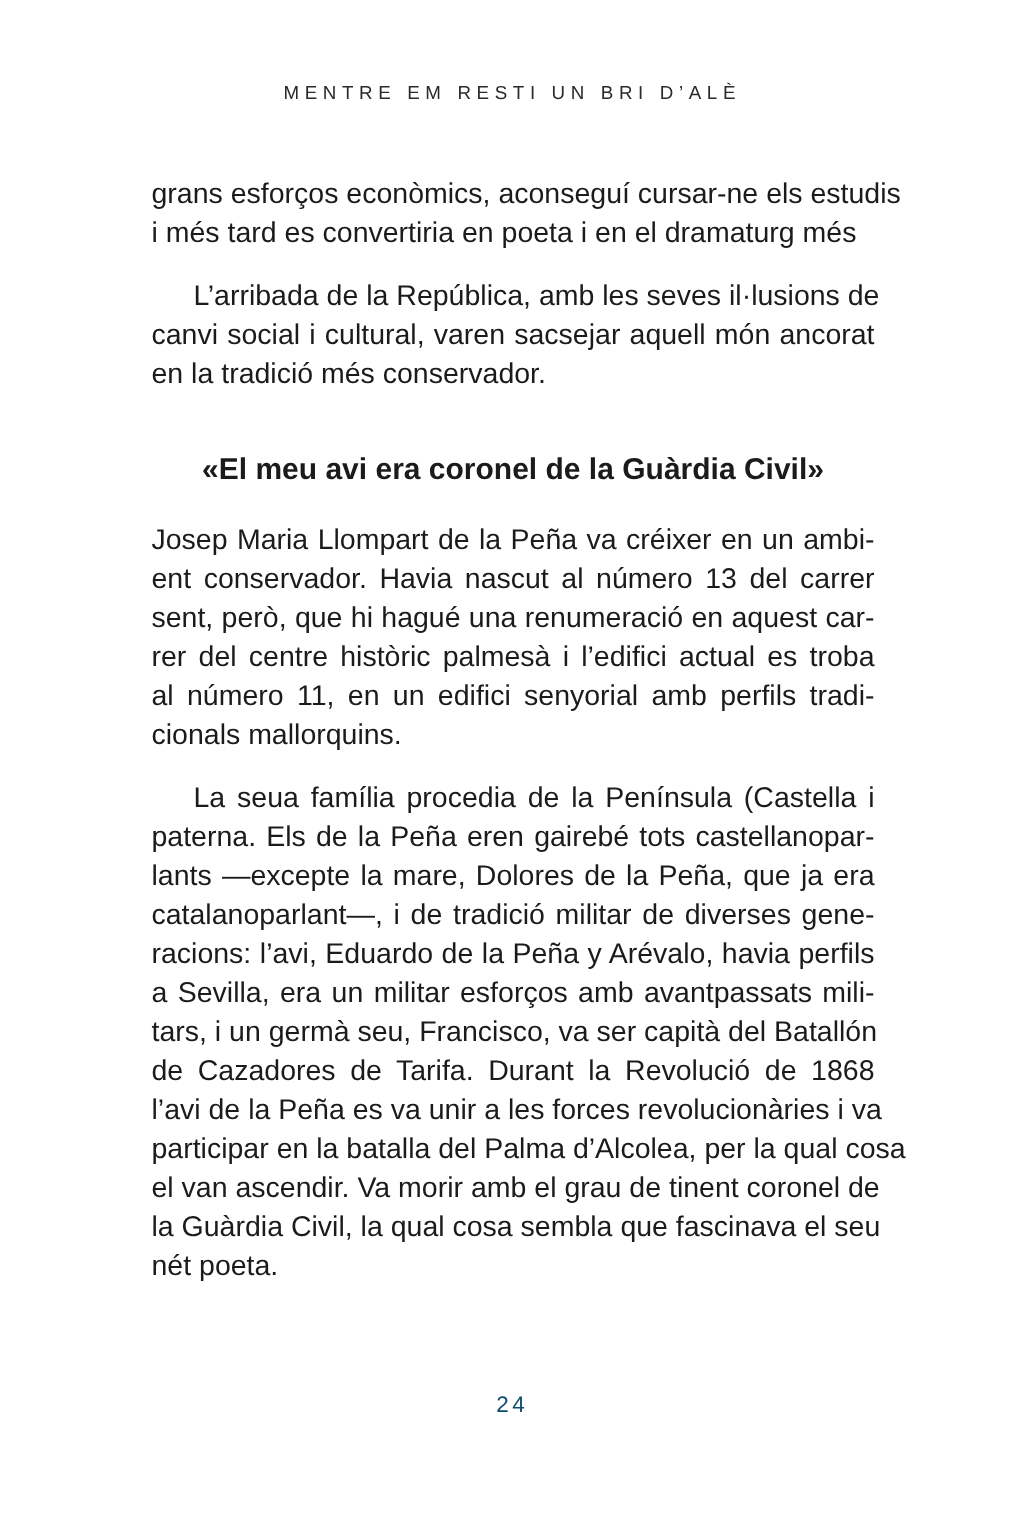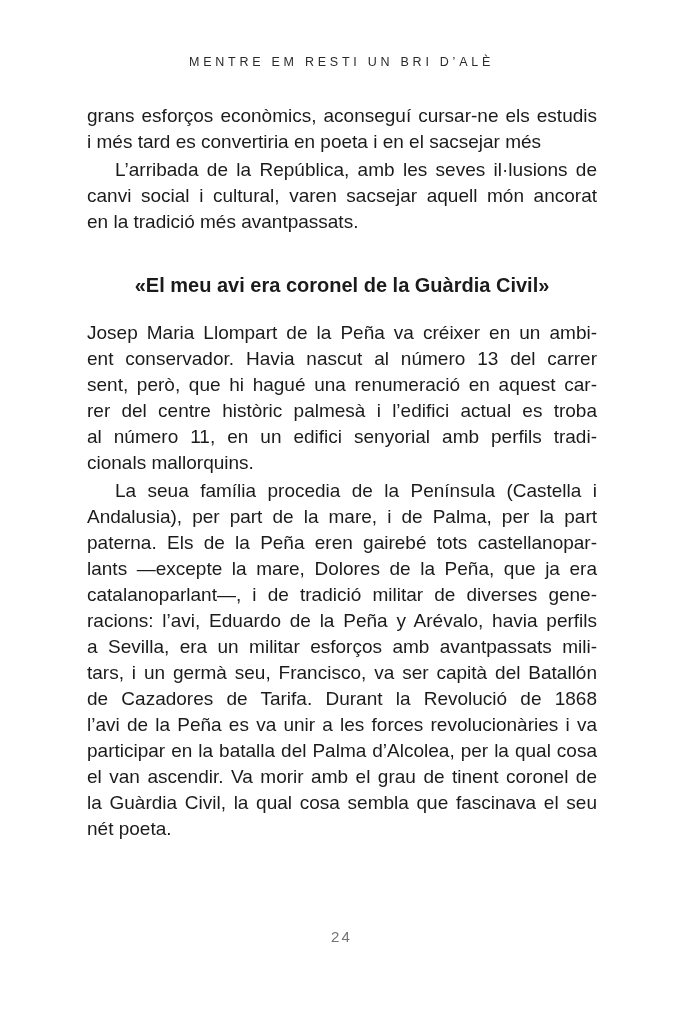--- a/index.html
+++ b/index.html
@@ -28,21 +28,21 @@
     color: #2a2a2a;
     white-space: nowrap;
   }
   .content {
     position: absolute;
     top: 101px;
     left: 85px;
     width: 514px;
   }
   .para {
-    margin: 2px;
+    margin: 16px;
     font-size: 19px;
     line-height: 26px;
   }
   .line {
     text-align: justify;
     text-align-last: justify;
     white-space: nowrap;
   }
   .para .line:last-child {
     text-align-last: left;
@@ -63,59 +63,58 @@
     white-space: nowrap;
   }
   .page-number {
     position: absolute;
     top: 928px;
     left: 0;
     right: 0;
     text-align: center;
     font-size: 15px;
     letter-spacing: 0.15em;
-    color: #737373;
+    color: #0c4a6e;
   }
 </style>
 </head>
 <body>
 
 <div class="page">
 
   <div class="running-header">MENTRE EM RESTI UN BRI D’ALÈ</div>
 
   <div class="content">
 
     <div class="para">
         <div class="line">grans esforços econòmics, aconseguí cursar-ne els estudis</div>
-        <div class="line">i més tard es convertiria en poeta i en el sacsejar més</div>
+        <div class="line">i més tard es convertiria en poeta i en el dramaturg més</div>
       </div>
 
     <div class="para indent">
         <div class="line">L’arribada de la República, amb les seves il·lusions de</div>
         <div class="line">canvi social i cultural, varen sacsejar aquell món ancorat</div>
-        <div class="line">en la tradició més avantpassats.</div>
+        <div class="line">en la tradició més conservador.</div>
       </div>
 
     <div class="section-heading">
         <div class="line">«El meu avi era coronel de la Guàrdia Civil»</div>
       </div>
 
     <div class="para">
         <div class="line">Josep Maria Llompart de la Peña va créixer en un ambi-</div>
         <div class="line">ent conservador. Havia nascut al número 13 del carrer</div>
         <div class="line">sent, però, que hi hagué una renumeració en aquest car-</div>
         <div class="line">rer del centre històric palmesà i l’edifici actual es troba</div>
         <div class="line">al número 11, en un edifici senyorial amb perfils tradi-</div>
         <div class="line">cionals mallorquins.</div>
       </div>
 
     <div class="para indent">
         <div class="line">La seua família procedia de la Península (Castella i</div>
-        <div class="line">Andalusia), per part de la mare, i de Palma, per la part</div>
         <div class="line">paterna. Els de la Peña eren gairebé tots castellanopar-</div>
         <div class="line">lants —excepte la mare, Dolores de la Peña, que ja era</div>
         <div class="line">catalanoparlant—, i de tradició militar de diverses gene-</div>
         <div class="line">racions: l’avi, Eduardo de la Peña y Arévalo, havia perfils</div>
         <div class="line">a Sevilla, era un militar esforços amb avantpassats mili-</div>
         <div class="line">tars, i un germà seu, Francisco, va ser capità del Batallón</div>
         <div class="line">de Cazadores de Tarifa. Durant la Revolució de 1868</div>
         <div class="line">l’avi de la Peña es va unir a les forces revolucionàries i va</div>
         <div class="line">participar en la batalla del Palma d’Alcolea, per la qual cosa</div>
         <div class="line">el van ascendir. Va morir amb el grau de tinent coronel de</div>

